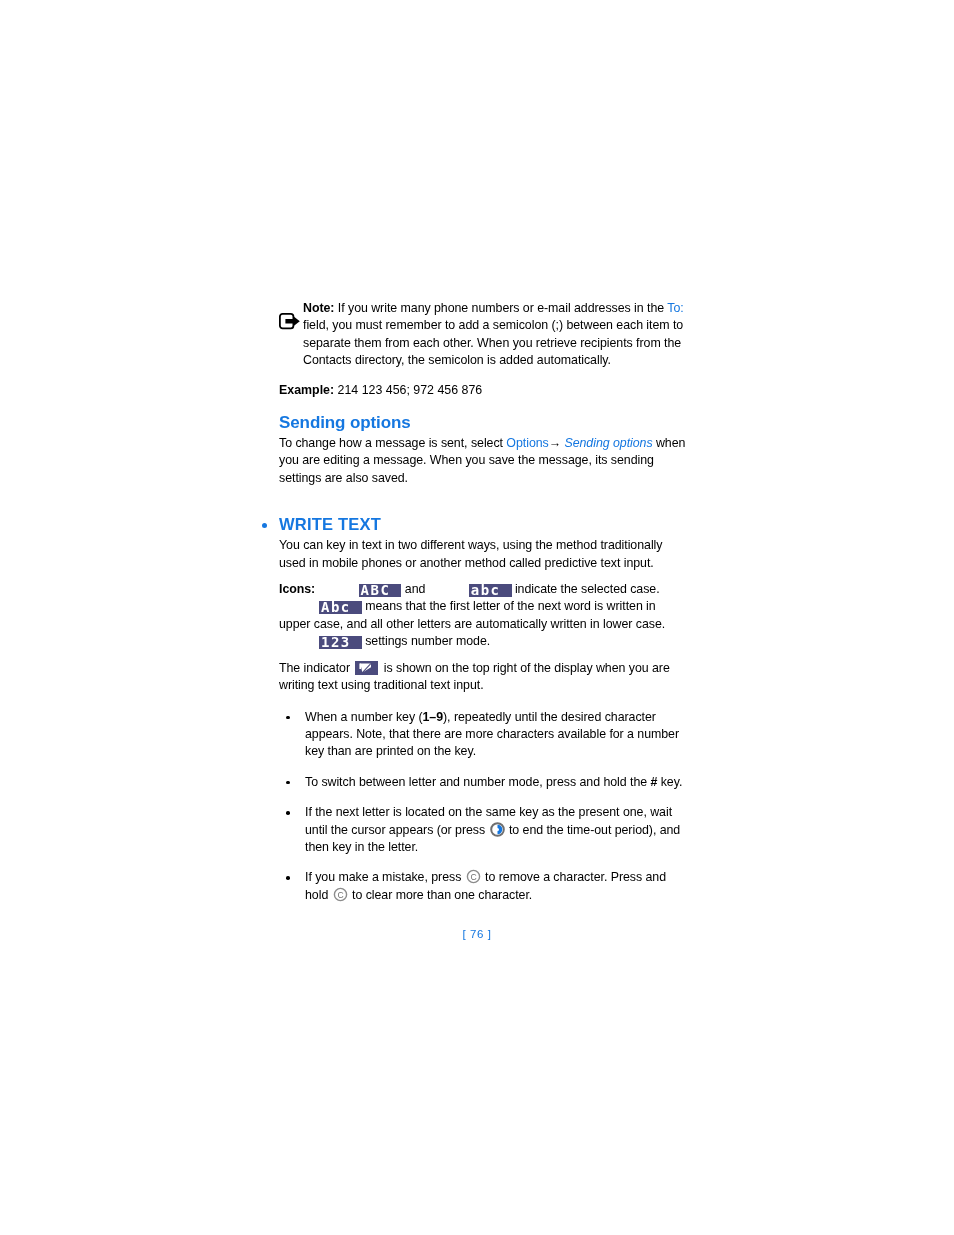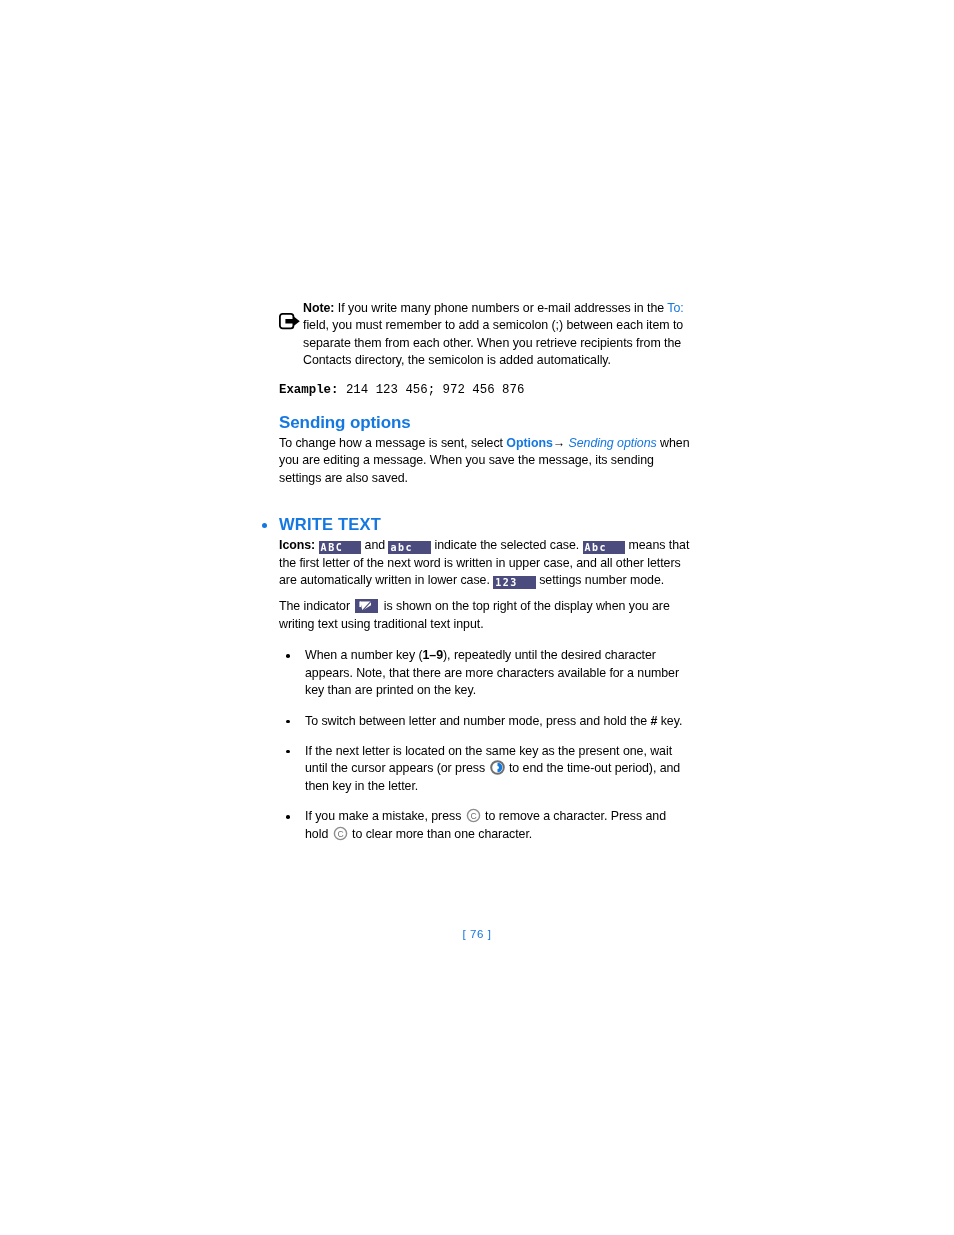--- a/index.html
+++ b/index.html
@@ -46,28 +46,27 @@
     width: 22px;
     height: 18px;
   }
   .note-text {
     font-size: 12.4px;
     line-height: 17.4px;
     letter-spacing: -0.05px;
   }
   .note-lead { font-weight: bold; }
   .blue { color: #1577e0; }
-  .blue-b { color: #1577e0; font-weight: bold; }
+  .blue-b { color: #1577e0; font-weight: normal; }
   .blue-i { color: #1577e0; font-style: italic; }
 
   .example-line {
     font-size: 12.4px;
     line-height: 17.4px;
     margin: 7px 0 0 17px;
-    font-family: Liberation Mono, monospace;
   }
   .example-line .lbl { font-weight: bold; }
 
   
   h2.sub-head {
     color: #1577e0;
     font-size: 17px;
     font-weight: bold;
     margin: 14px 0 2px 17px;
     letter-spacing: -0.1px;
@@ -98,28 +97,29 @@
     letter-spacing: -0.05px;
   }
   .body-par + .body-par { margin-top: 9px; }
 
   
   .lcd {
     display: inline-block;
     background: #4b4b7d;
     color: #ffffff;
     font-family: "DejaVu Sans Mono", monospace;
-    font-size: 10px;
+    font-size: 14px;
     font-weight: bold;
     line-height: 11px;
-    padding: 1px 18px 1px 2px;
+    padding: 1px 11px 1px 2px;
     letter-spacing: 1.5px;
     vertical-align: -1px;
     position: relative;
     top: 1px;
+    margin-left: 40px;
   }
   .lcd-pen {
     display: inline-block;
     width: 23px;
     height: 14px;
     background: #4b4b7d;
     vertical-align: -3px;
     position: relative;
     margin: 0 2px;
   }
@@ -195,20 +195,21 @@
     </div>
 
     <h2 class="sub-head">Sending options</h2>
     <p class="body-par"><span>To change how a message is sent, select </span><span class="blue-b">Options</span><span>→</span><span class="blue-i"> Sending options</span><span> when you are editing a message. When you save the message, its sending settings are also saved.</span></p>
 
     <div class="section-head">
       <span class="sq-bullet"></span>
       <span>WRITE TEXT</span>
     </div>
 
+    <p class="body-par">You can key in text in two different ways, using the method traditionally used in mobile phones or another method called predictive text input.</p>
 
     <p class="body-par"><span style="font-weight:bold">Icons:</span>
       <span class="lcd">ABC</span><span> and </span><span class="lcd">abc</span><span> indicate the selected case. </span><span class="lcd">Abc</span><span> means that the first letter of the next word is written in upper case, and all other letters are automatically written in lower case. </span><span class="lcd">123</span><span> settings number mode.</span></p>
 
 
     <p class="body-par"><span>The indicator </span><span class="lcd-pen">
            <svg width="23" height="14" viewBox="0 0 23 14">
              <path d="M5.2 2.4 L16.0 2.4 L16.0 6.2 L7.4 11.6 Z" fill="#ffffff"></path>
              <path d="M16.0 2.4 L7.2 11.8" stroke="#4b4b7d" stroke-width="1.1" fill="none"></path>
              <path d="M5.2 2.4 L5.2 8.0" stroke="#ffffff" stroke-width="1.6" fill="none"></path>

